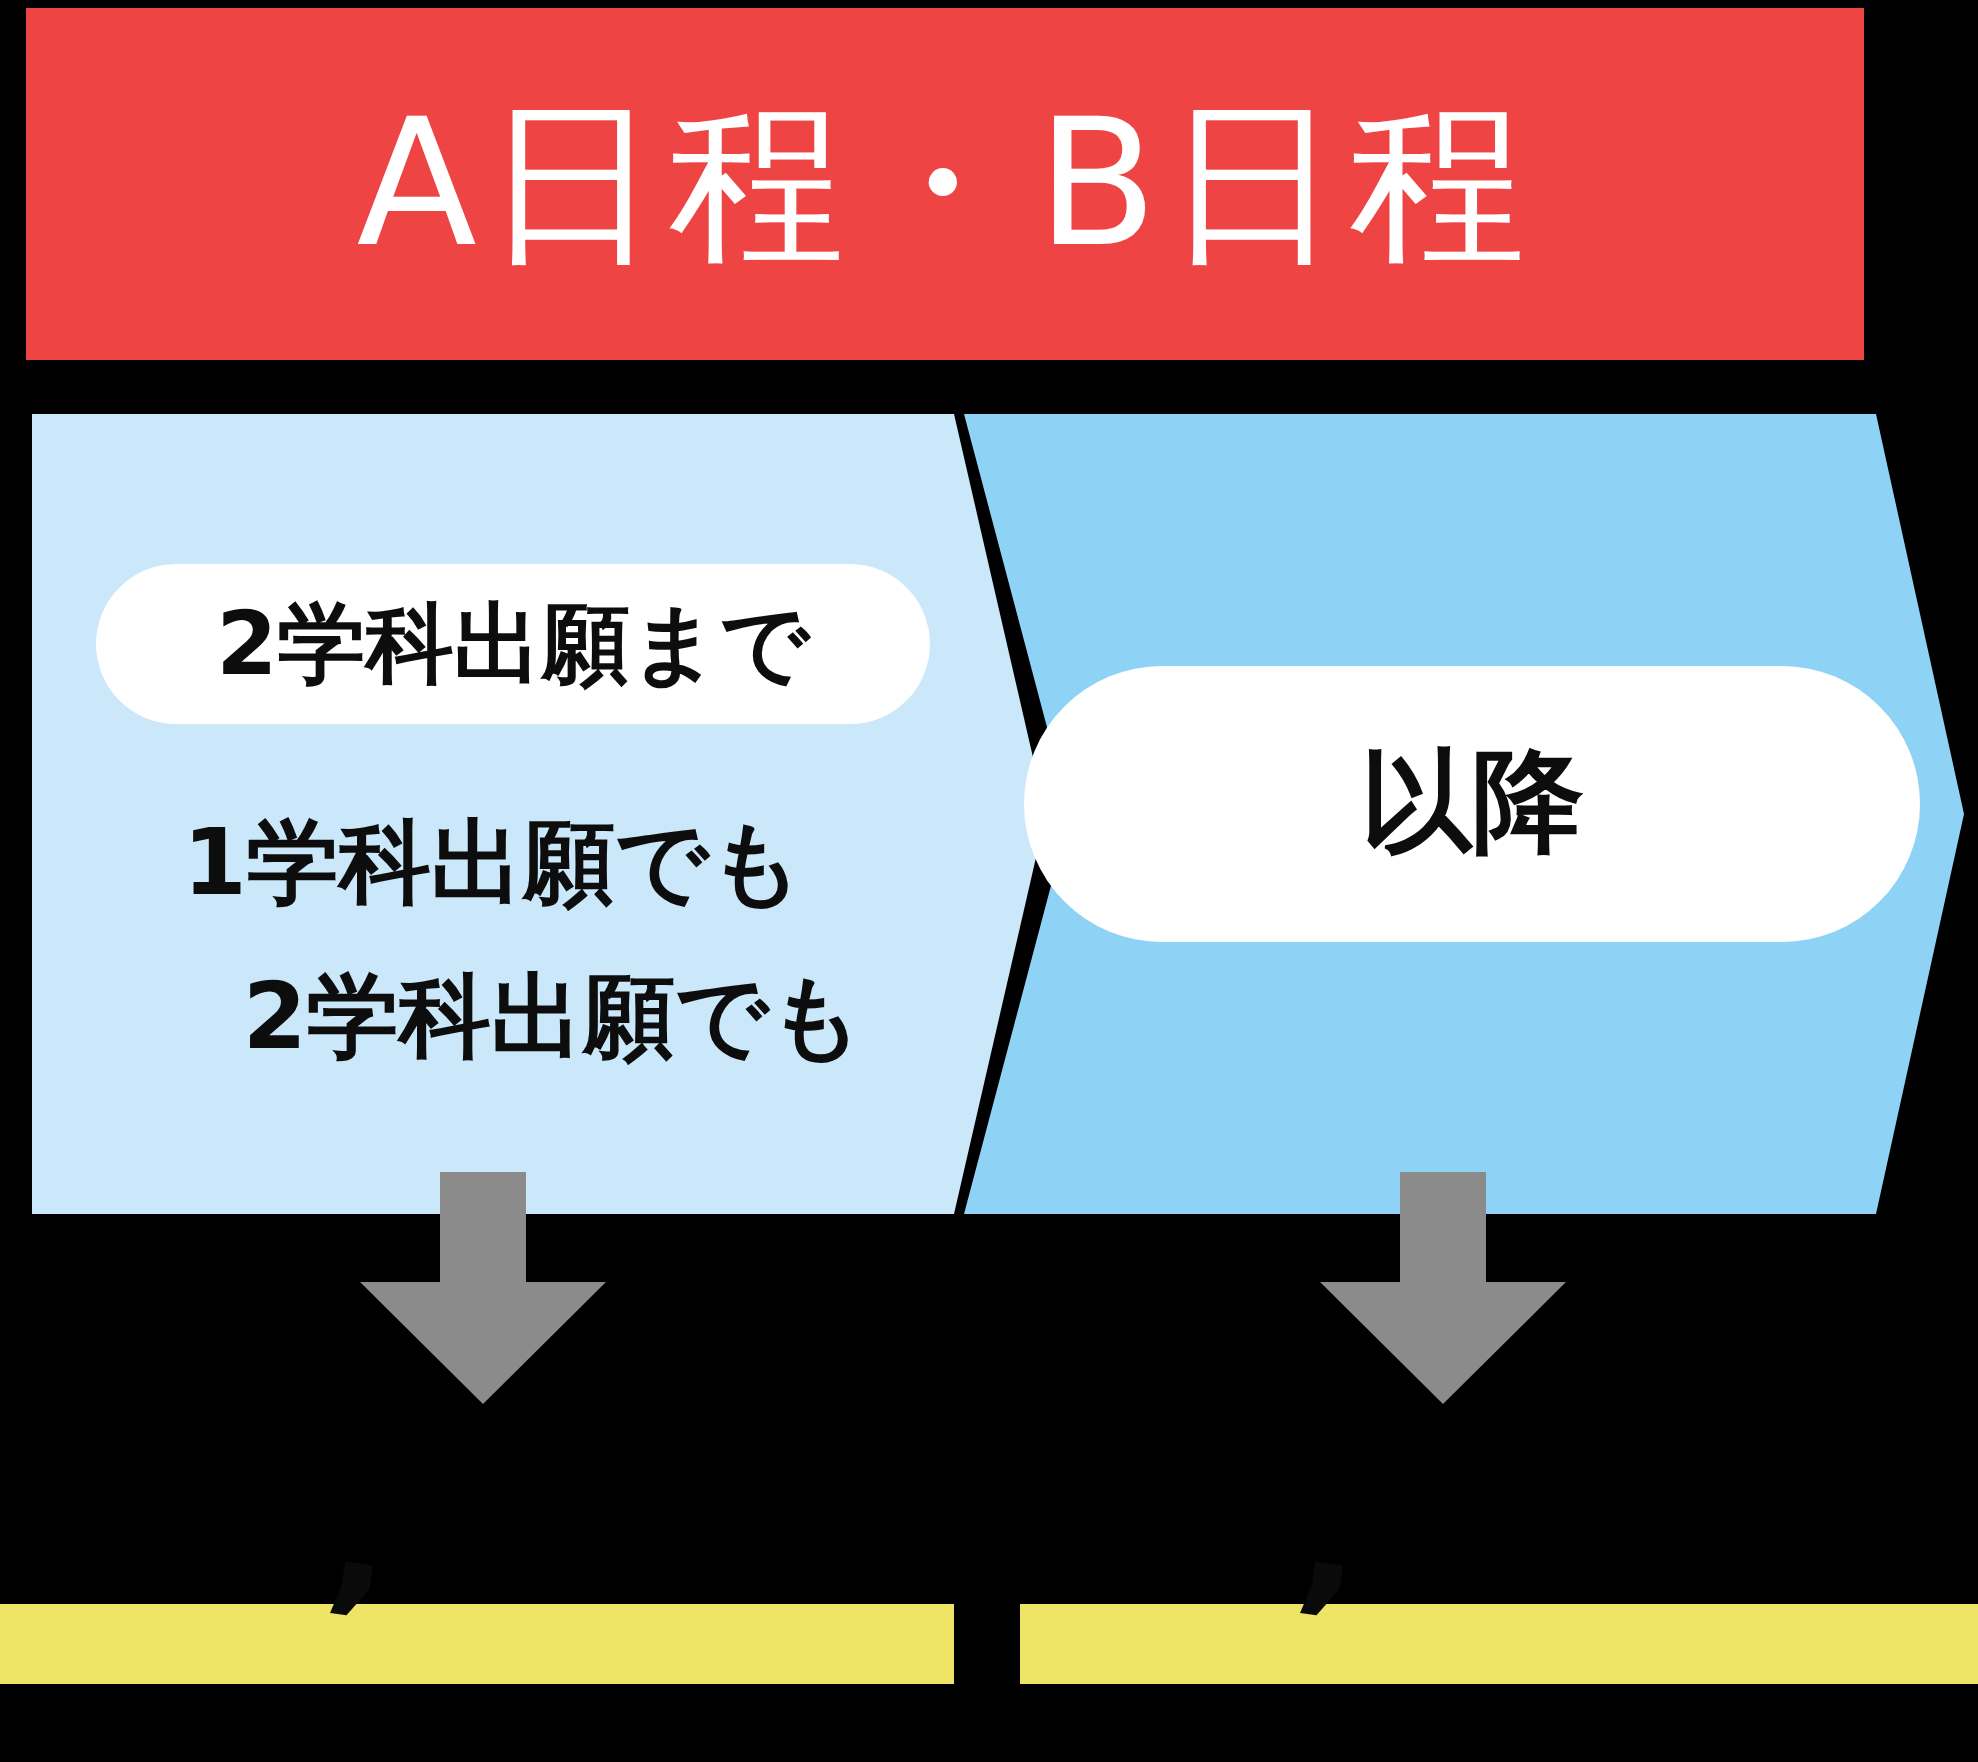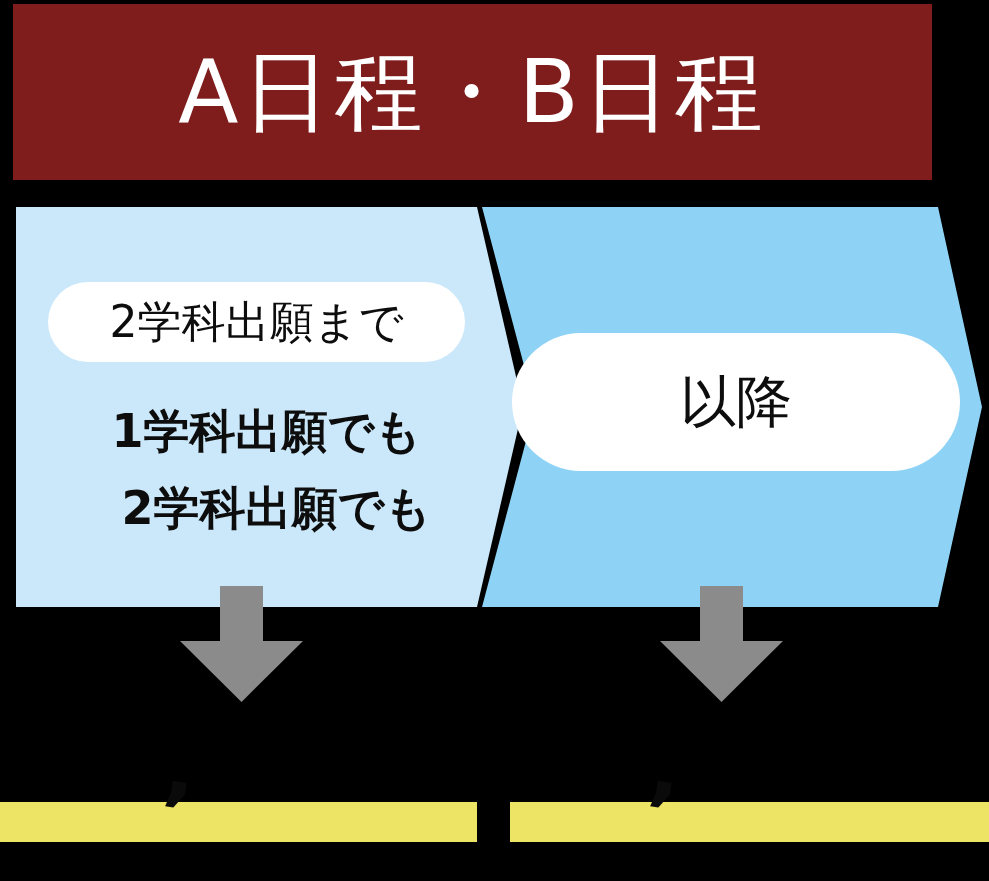--- a/index.html
+++ b/index.html
@@ -13,21 +13,21 @@
     height: 881px;
     background: #000000;
     overflow: hidden;
     font-family: "DejaVu Sans", sans-serif;
   }
   
   .header {
     position: absolute;
     left: 13px; top: 4px;
     width: 919px; height: 176px;
-    background: #7f1d1d;
+    background: #ef4444;
     display: flex;
     align-items: center;
     justify-content: center;
   }
   .header-title {
     color: #ffffff;
     font-size: 88px;
     font-weight: 500;
     letter-spacing: 4px;
     white-space: nowrap;
@@ -52,21 +52,21 @@
   }
   
   .pill {
     position: absolute;
     background: #ffffff;
     display: flex;
     flex-direction: column;
     align-items: center;
     justify-content: center;
     color: #0d0d0d;
-    font-weight: normal;
+    font-weight: bold;
     text-align: center;
     white-space: nowrap;
   }
   .pill-left {
     left: 48px; top: 282px;
     width: 417px; height: 80px;
     border-radius: 40px;
     font-size: 44px;
   }
   .pill-right {
@@ -81,21 +81,21 @@
     position: absolute;
     left: 16px;
     width: 461px;
     text-align: center;
     color: #0d0d0d;
     font-size: 46px;
     font-weight: bold;
     line-height: 50px;
     white-space: nowrap;
   }
-  .line1 { top: 406px; padding-left: 20px; }
+  .line1 { top: 406px; }
   .line2 { top: 483px; padding-left: 30px; }
   
   .arrow {
     position: absolute;
     top: 586px;
     width: 123px; height: 116px;
     background: #8b8b8b;
     clip-path: polygon(40px 0, 83px 0, 83px 55px, 123px 55px, 61.5px 116px, 0 55px, 40px 55px);
   }
   .arrow-left  { left: 180px; }

